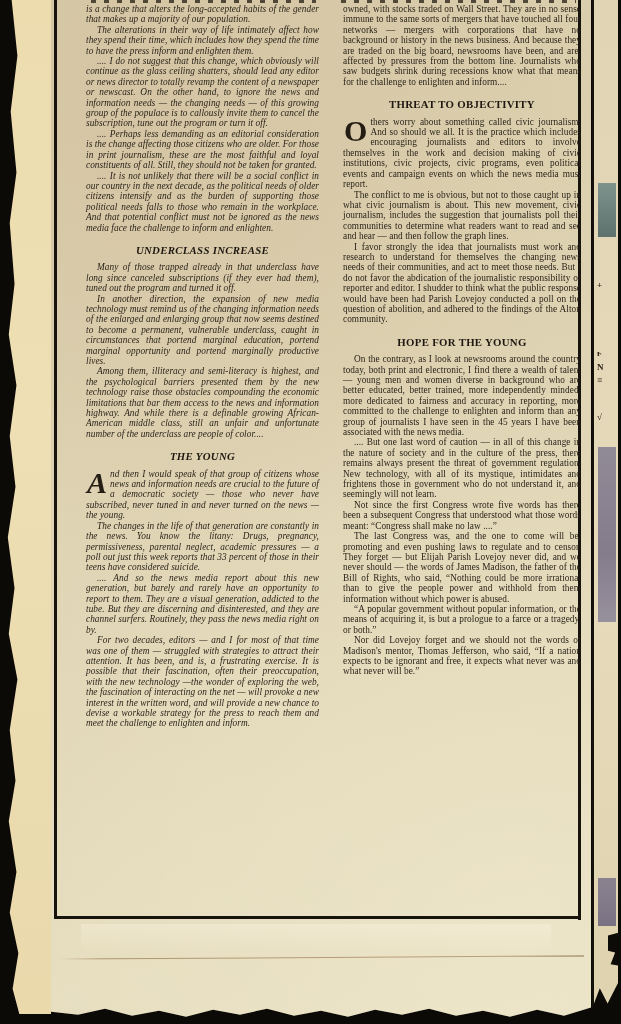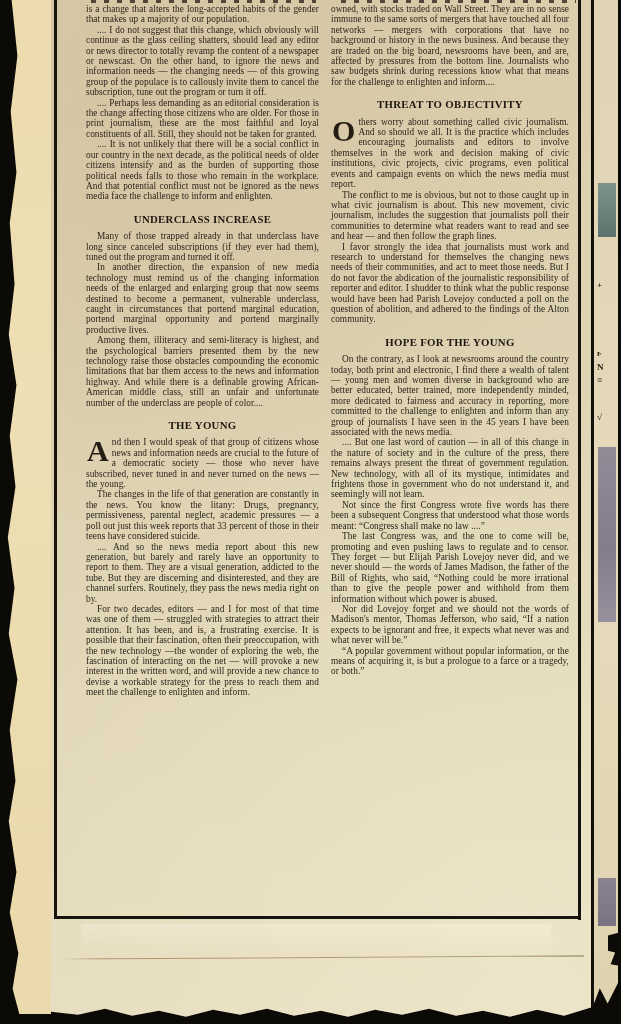--- a/index.html
+++ b/index.html
@@ -34,22 +34,22 @@
   .light-band { position:absolute; left:30px; top:924px; width:470px; height:28px;
     background:linear-gradient(180deg, rgba(250,245,228,.35), rgba(250,245,228,0)); }
   
   .cutoff { position:absolute; top:0; height:3px;
     background:repeating-linear-gradient(90deg, rgba(35,28,18,.75) 0 5px, rgba(35,28,18,0) 5px 13px); }
   .cutoff.l { left:40px;  width:225px; }
   .cutoff.r { left:290px; width:235px; }
   
   .col { position:absolute; top:4px; text-align:justify;
     font-size:9.3px; line-height:10.4px; color:#261f16; letter-spacing:.05px; }
-  .col-left  { left:35px;  width:233px; }
-  .col-right { left:280px; width:238px; }
+  .col-left  { left:35px;  width:233px;font-style:italic; }
+  .col-right { left:292px; width:238px; }
   .para { text-indent:11px; }
   .para.noindent { text-indent:0; }
   .sec-heading { font-size:10.8px; font-weight:bold; letter-spacing:.3px;
     color:#1d1710; margin:12px 0 7px; text-align:center; text-indent:0; }
   .dropcap { float:left; font-size:30px; line-height:24px; font-weight:bold;
     padding:2px 3px 0 1px; color:#241d13; }
   
   .adjacent-strip { position:absolute; left:592px; top:0; width:26px; height:1024px;
     background:linear-gradient(180deg,#e0d4b4,#e6dabb 60%,#dfd2ae);
     border-left:2px solid #15110c;
@@ -73,20 +73,21 @@
 <div class="main-page">
   <div class="cutoff l"></div>
   <div class="cutoff r"></div>
 
   <div class="rule-v-left"></div>
   <div class="rule-v-right"></div>
   <div class="rule-h-bottom"></div>
 
   <div class="col col-left">
       <p class="para noindent">is a change that alters the long-accepted habits of the gender that makes up a majority of our population.</p>
+      <p class="para">The alterations in their way of life intimately affect how they spend their time, which includes how they spend the time to have the press inform and enlighten them.</p>
       <p class="para">.... I do not suggest that this change, which obviously will continue as the glass ceiling shatters, should lead any editor or news director to totally revamp the content of a newspaper or newscast. On the other hand, to ignore the news and information needs — the changing needs — of this growing group of the populace is to callously invite them to cancel the subscription, tune out the program or turn it off.</p>
       <p class="para">.... Perhaps less demanding as an editorial consideration is the change affecting those citizens who are older. For those in print journalism, these are the most faithful and loyal constituents of all. Still, they should not be taken for granted.</p>
       <p class="para">.... It is not unlikely that there will be a social conflict in our country in the next decade, as the political needs of older citizens intensify and as the burden of supporting those political needs falls to those who remain in the workplace. And that potential conflict must not be ignored as the news media face the challenge to inform and enlighten.</p>
       <h3 class="sec-heading">UNDERCLASS INCREASE</h3>
       <p class="para">Many of those trapped already in that underclass have long since canceled subscriptions (if they ever had them), tuned out the program and turned it off.</p>
       <p class="para">In another direction, the expansion of new media technology must remind us of the changing information needs of the enlarged and enlarging group that now seems destined to become a permanent, vulnerable underclass, caught in circumstances that portend marginal education, portend marginal opportunity and portend marginally productive lives.</p>
       <p class="para">Among them, illiteracy and semi-literacy is highest, and the psychological barriers presented them by the new technology raise those obstacles compounding the economic limitations that bar them access to the news and information highway. And while there is a definable growing African-American middle class, still an unfair and unfortunate number of the underclass are people of color....</p>
       <h3 class="sec-heading">THE YOUNG</h3>
       <p class="para noindent"><span class="dropcap">A</span>nd then I would speak of that group of citizens whose news and information needs are crucial to the future of a democratic society — those who never have subscribed, never tuned in and never turned on the news — the young.</p>
       <p class="para">The changes in the life of that generation are constantly in the news. You know the litany: Drugs, pregnancy, permissiveness, parental neglect, academic pressures — a poll out just this week reports that 33 percent of those in their teens have considered suicide.</p>
@@ -97,22 +98,22 @@
       <p class="para noindent">owned, with stocks traded on Wall Street. They are in no sense immune to the same sorts of mergers that have touched all four networks — mergers with corporations that have no background or history in the news business. And because they are traded on the big board, newsrooms have been, and are, affected by pressures from the bottom line. Journalists who saw budgets shrink during recessions know what that means for the challenge to enlighten and inform....</p>
       <h3 class="sec-heading">THREAT TO OBJECTIVITY</h3>
       <p class="para noindent"><span class="dropcap">O</span>thers worry about something called civic journalism. And so should we all. It is the practice which includes encouraging journalists and editors to involve themselves in the work and decision making of civic institutions, civic projects, civic programs, even political events and campaign events on which the news media must report.</p>
       <p class="para">The conflict to me is obvious, but not to those caught up in what civic journalism is about. This new movement, civic journalism, includes the suggestion that journalists poll their communities to determine what readers want to read and see and hear — and then follow the graph lines.</p>
       <p class="para">I favor strongly the idea that journalists must work and research to understand for themselves the changing news needs of their communities, and act to meet those needs. But I do not favor the abdication of the journalistic responsibility of reporter and editor. I shudder to think what the public response would have been had Parish Lovejoy conducted a poll on the question of abolition, and adhered to the findings of the Alton community.</p>
       <h3 class="sec-heading">HOPE FOR THE YOUNG</h3>
       <p class="para">On the contrary, as I look at newsrooms around the country today, both print and electronic, I find there a wealth of talent — young men and women diverse in background who are better educated, better trained, more independently minded, more dedicated to fairness and accuracy in reporting, more committed to the challenge to enlighten and inform than any group of journalists I have seen in the 45 years I have been associated with the news media.</p>
       <p class="para">.... But one last word of caution — in all of this change in the nature of society and in the culture of the press, there remains always present the threat of government regulation. New technology, with all of its mystique, intimidates and frightens those in government who do not understand it, and seemingly will not learn.</p>
       <p class="para">Not since the first Congress wrote five words has there been a subsequent Congress that understood what those words meant: “Congress shall make no law ....”</p>
       <p class="para">The last Congress was, and the one to come will be, promoting and even pushing laws to regulate and to censor. They forget — but Elijah Parish Lovejoy never did, and we never should — the words of James Madison, the father of the Bill of Rights, who said, “Nothing could be more irrational than to give the people power and withhold from them information without which power is abused.</p>
+      <p class="para">“A popular government without popular information, or the means of acquiring it, is but a prologue to a farce or a tragedy, or both.”</p>
       <p class="para">Nor did Lovejoy forget and we should not the words of Madison's mentor, Thomas Jefferson, who said, “If a nation expects to be ignorant and free, it expects what never was and what never will be.”</p>
-      <p class="para">“A popular government without popular information, or the means of acquiring it, is but a prologue to a farce or a tragedy, or both.”</p>
     </div>
 
   <div class="light-band"></div>
   <div class="crease"></div>
 </div>
 
 <div class="adjacent-strip">
   <div class="frag frag-photo-teal"></div>
   <span class="frag-mark frag-tick1">+</span>
   <span class="frag-mark frag-tick2">ⱶ</span>

